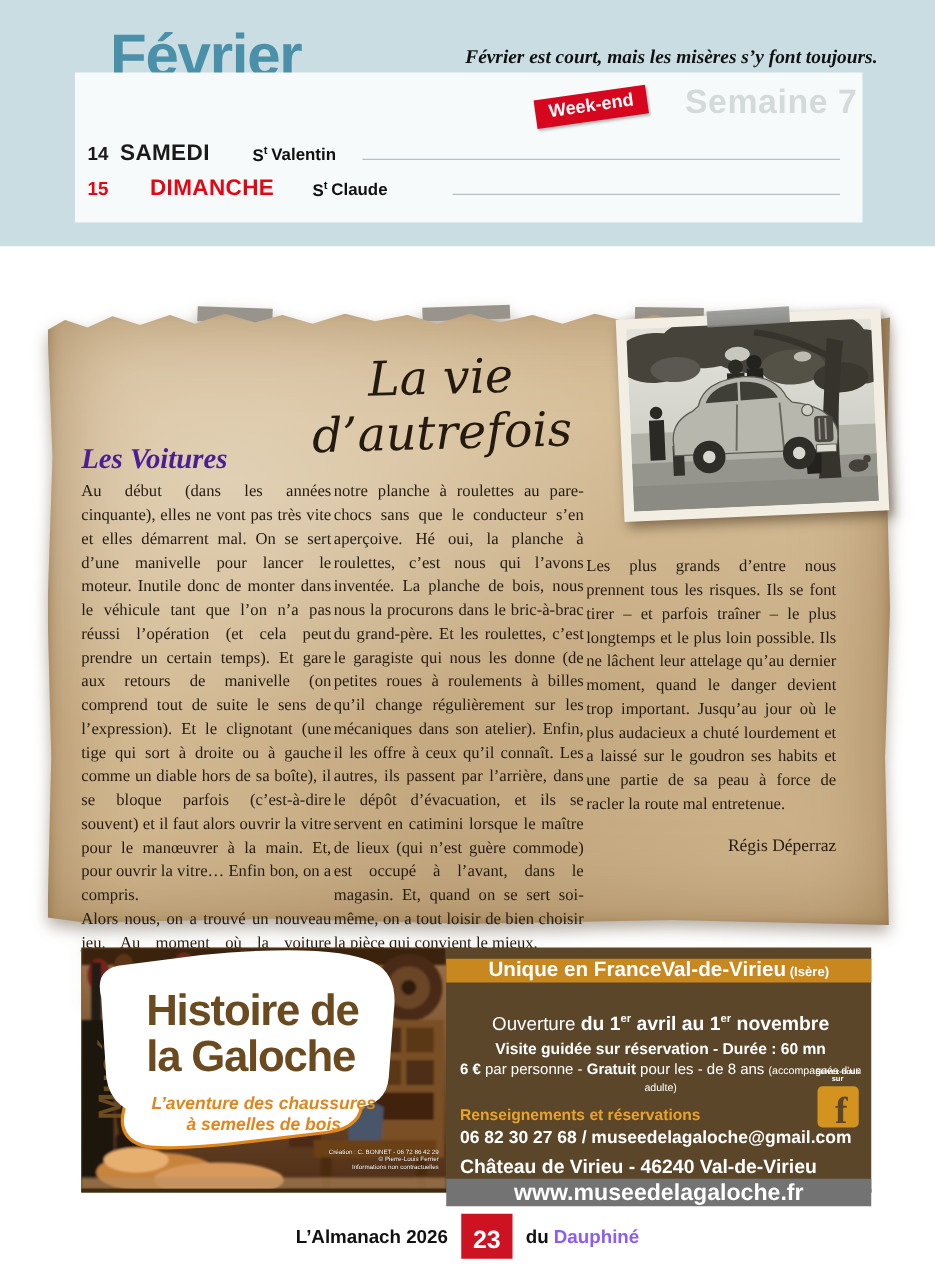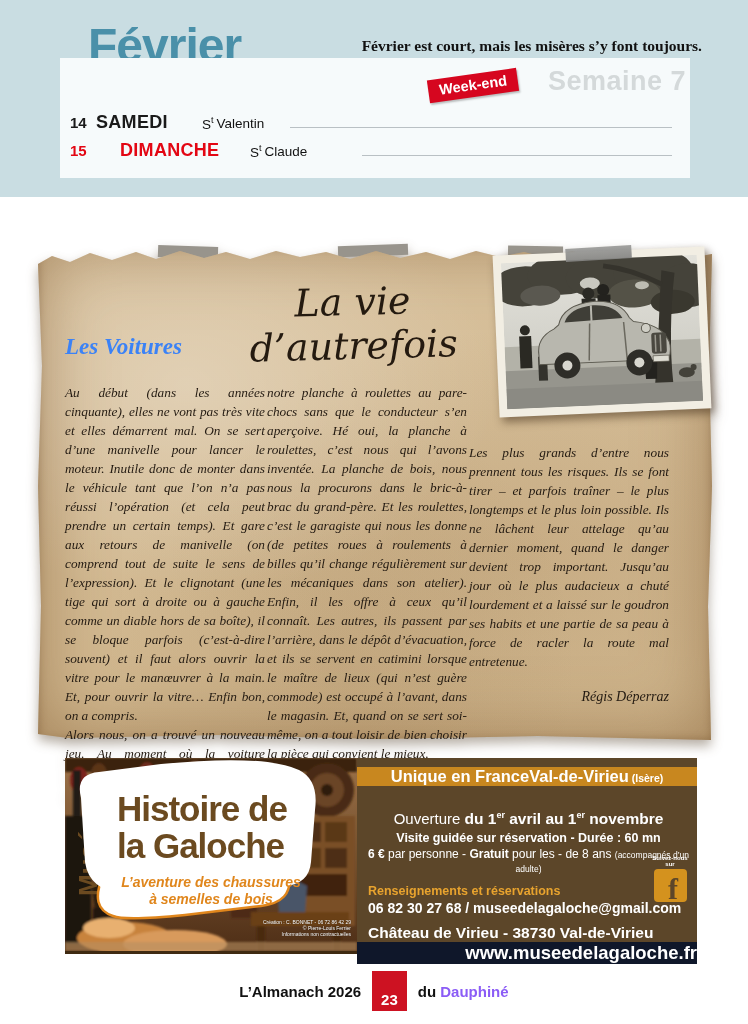--- a/index.html
+++ b/index.html
@@ -1,46 +1,46 @@
 <!DOCTYPE html>
 <html><head>
 <meta charset="utf-8">
 <style>
   html,body{margin:0;padding:0;background:#ffffff;}
   body{width:748px;height:1024px;position:relative;font-family:"Liberation Sans",sans-serif;overflow:hidden;}
 
   
   .top-band{position:absolute;left:0;top:0;width:748px;height:197px;background:#c9dde2;}
   .month-title{position:absolute;left:88px;top:18px;font-size:48px;font-weight:bold;color:#4a90a9;letter-spacing:-1px;}
-  .tagline{position:absolute;right:46px;top:37px;font-family:"Liberation Serif",serif;font-weight:bold;font-size:15.5px;color:#111;}
+  .tagline{position:absolute;right:46px;top:37px;font-family:"Liberation Serif",serif;font-style:italic;font-weight:bold;font-size:15.5px;color:#111;}
   .cal-card{position:absolute;left:60px;top:58px;width:630px;height:120px;background:#f6fafb;}
   .weekend-badge{position:absolute;left:368px;top:16px;background:#d6061f;color:#fff;font-weight:bold;font-size:14.5px;padding:3px 11px 4px;transform:rotate(-8deg);box-shadow:1px 2px 2px rgba(0,0,0,.25);}
   .semaine{position:absolute;right:4px;top:8px;font-size:27px;font-weight:bold;color:#d4d9da;letter-spacing:.5px;}
   .cal-row{position:absolute;left:0;width:630px;display:flex;align-items:baseline;padding:0 10px;box-sizing:border-box;}
   .cal-row .num{width:26px;font-weight:bold;font-size:15px;color:#1a1a1a;}
   .cal-row .day{width:106px;font-weight:bold;font-size:18px;color:#1a1a1a;letter-spacing:.3px;}
-  .cal-row .saint{width:88px;font-weight:normal;font-size:13.5px;color:#111;}
+  .cal-row .saint{width:88px;font-weight:bold;font-size:13.5px;color:#111;}
   .cal-row .saint sup{font-size:9px;}
   .cal-row .saint .sname{margin-left:3px;}
   .cal-row .rule{flex:1;height:13px;border-bottom:1.5px solid #b9c0c4;margin-right:8px;}
   .cal-row.red .num,.cal-row.red .day{color:#e30613;}
 
   
   .parch-wrap{position:absolute;left:38px;top:246px;width:674px;height:494px;filter:drop-shadow(0 6px 6px rgba(70,50,25,.40));}
   .shard{position:absolute;background:#98948c;z-index:0;}
   .parchment{position:absolute;inset:0;z-index:1;background:
      radial-gradient(ellipse at 22% 28%, rgba(255,255,255,.28), transparent 42%),
      radial-gradient(ellipse at 72% 62%, rgba(130,90,45,.14), transparent 52%),
      radial-gradient(ellipse at 45% 85%, rgba(120,85,45,.12), transparent 45%),
      linear-gradient(#d8c19c,#cfb58c);
     box-shadow:inset 0 0 70px rgba(125,88,45,.55), inset 0 0 10px rgba(95,65,32,.45);
     clip-path:polygon(0px 18px,14px 10px,32px 16px,52px 7px,74px 14px,98px 6px,118px 13px,142px 5px,166px 12px,188px 6px,212px 13px,238px 5px,262px 11px,288px 6px,312px 13px,338px 5px,362px 12px,388px 6px,412px 13px,438px 5px,462px 11px,486px 6px,510px 12px,534px 5px,558px 11px,582px 6px,606px 12px,630px 6px,652px 12px,674px 8px,671px 120px,674px 240px,670px 360px,673px 494px,500px 490px,340px 493px,180px 489px,30px 492px,0px 488px,3px 360px,0px 240px,4px 120px);}
   .script-title{position:absolute;left:150px;top:34px;width:330px;text-align:center;font-family:"DejaVu Serif",serif;font-style:italic;font-size:38px;color:#241a10;transform:rotate(-1.5deg);z-index:2;}
-  .article-sub{position:absolute;left:27px;top:88px;font-family:"Liberation Serif",serif;font-style:italic;font-weight:bold;font-size:23px;color:#3b82f6;z-index:2;}
-  .cols{position:absolute;left:27px;top:137px;width:620px;display:flex;gap:2px;z-index:2;font-style:italic;}
+  .article-sub{position:absolute;left:27px;top:108px;font-family:"Liberation Serif",serif;font-style:italic;font-weight:bold;font-size:23px;color:#4c1d95;z-index:2;}
+  .cols{position:absolute;left:27px;top:137px;width:620px;display:flex;gap:2px;z-index:2;}
   .col{width:200px;font-family:"Liberation Serif",serif;font-size:13.3px;line-height:19px;color:#241b12;text-align:justify;}
   .col p{margin:0;}
   .col.c3{padding-top:60px;}
   .signature{margin-top:16px;text-align:right;font-family:"Liberation Serif",serif;font-size:14px;color:#241b12;}
 
   
   .old-photo{position:absolute;left:458px;top:5px;width:196px;background:#f2eee3;padding:8px;transform:rotate(-2.5deg);box-shadow:3px 5px 9px rgba(60,40,20,.5);z-index:3;}
   .old-photo svg{display:block;}
   .tape{position:absolute;left:50%;margin-left:-33px;top:-4px;width:66px;height:13px;background:linear-gradient(#9a9a98,#848482);opacity:.92;transform:rotate(-1deg);z-index:4;}
 
@@ -66,26 +66,26 @@
   .ln-visit{text-align:center;font-weight:bold;font-size:12.5px;margin-top:3px;}
   .ln-price{text-align:center;font-size:12px;margin-top:2px;}
   .ln-price .sm{font-size:8.5px;}
   .ln-info{color:#e8a32e;font-weight:bold;font-size:12.5px;margin-top:9px;}
   .ln-phone{font-weight:bold;font-size:14px;margin-top:2px;}
   .ln-addr{font-weight:bold;font-size:15.5px;margin-top:8px;}
   .fb{position:absolute;right:7px;top:97px;width:40px;text-align:center;z-index:2;}
   .fb .follow{font-size:6px;color:#fff;font-weight:bold;margin-bottom:2px;}
   .fb .fbox{width:33px;height:33px;margin:0 auto;background:#d4921e;border-radius:4px;display:flex;align-items:flex-end;justify-content:center;overflow:hidden;}
   .fb .fbox span{font-family:"Liberation Serif",serif;font-weight:bold;font-size:30px;line-height:26px;color:#5c4629;margin-right:-6px;}
-  .ad-bar-bottom{height:29px;background:#0f172a;display:flex;align-items:center;justify-content:flex-end;color:#fff;font-weight:bold;font-size:18.5px;}
+  .ad-bar-bottom{height:29px;background:#737373;display:flex;align-items:center;justify-content:center;color:#fff;font-weight:bold;font-size:18.5px;}
 
   
   .page-footer{position:absolute;left:0;top:971px;width:748px;display:flex;align-items:center;justify-content:center;gap:11px;}
   .pf-left{font-weight:bold;font-size:15px;color:#111;}
-  .pf-box{background:#cd1222;color:#fff;font-weight:bold;font-size:15px;padding:20px 9px 3px;}
+  .pf-box{background:#cd1222;color:#fff;font-weight:bold;font-size:20px;padding:10px 9px 3px;}
   .pf-right{font-weight:bold;font-size:15px;color:#111;}
   .pf-right em{font-style:normal;color:#8b5cf6;}
 </style>
 </head>
 <body>
 
 <div class="top-band">
   <div class="month-title">Février</div>
   <div class="tagline">Février est court, mais les misères s’y font toujours.</div>
 
@@ -292,21 +292,21 @@
     <div class="ad-bar-top">
       <span class="l">Unique en France</span>
       <span class="r"><span>Val-de-Virieu</span><small> (Isère)</small></span>
     </div>
     <div class="ad-body">
       <div class="ln-open"><span>Ouverture </span><b><span>du 1</span><sup>er</sup><span> avril au 1</span><sup>er</sup><span> novembre</span></b></div>
       <div class="ln-visit">Visite guidée sur réservation - Durée :  60 mn</div>
       <div class="ln-price"><b>6 € </b><span>par personne - </span><b>Gratuit</b><span> pour les - de 8 ans </span><span class="sm">(accompagnés d’un adulte)</span></div>
       <div class="ln-info">Renseignements et réservations</div>
       <div class="ln-phone">06 82 30 27 68 / museedelagaloche@gmail.com</div>
-      <div class="ln-addr">Château de Virieu - 38730 Val-de-Virieu</div>
+      <div class="ln-addr">Château de Virieu - 46240 Val-de-Virieu</div>
       <div class="fb">
         <div class="follow">Suivez-nous sur</div>
         <div class="fbox">
             <span>f</span>
           </div>
       </div>
     </div>
     <div class="ad-bar-bottom">
       <span>www.museedelagaloche.fr</span>
     </div>

